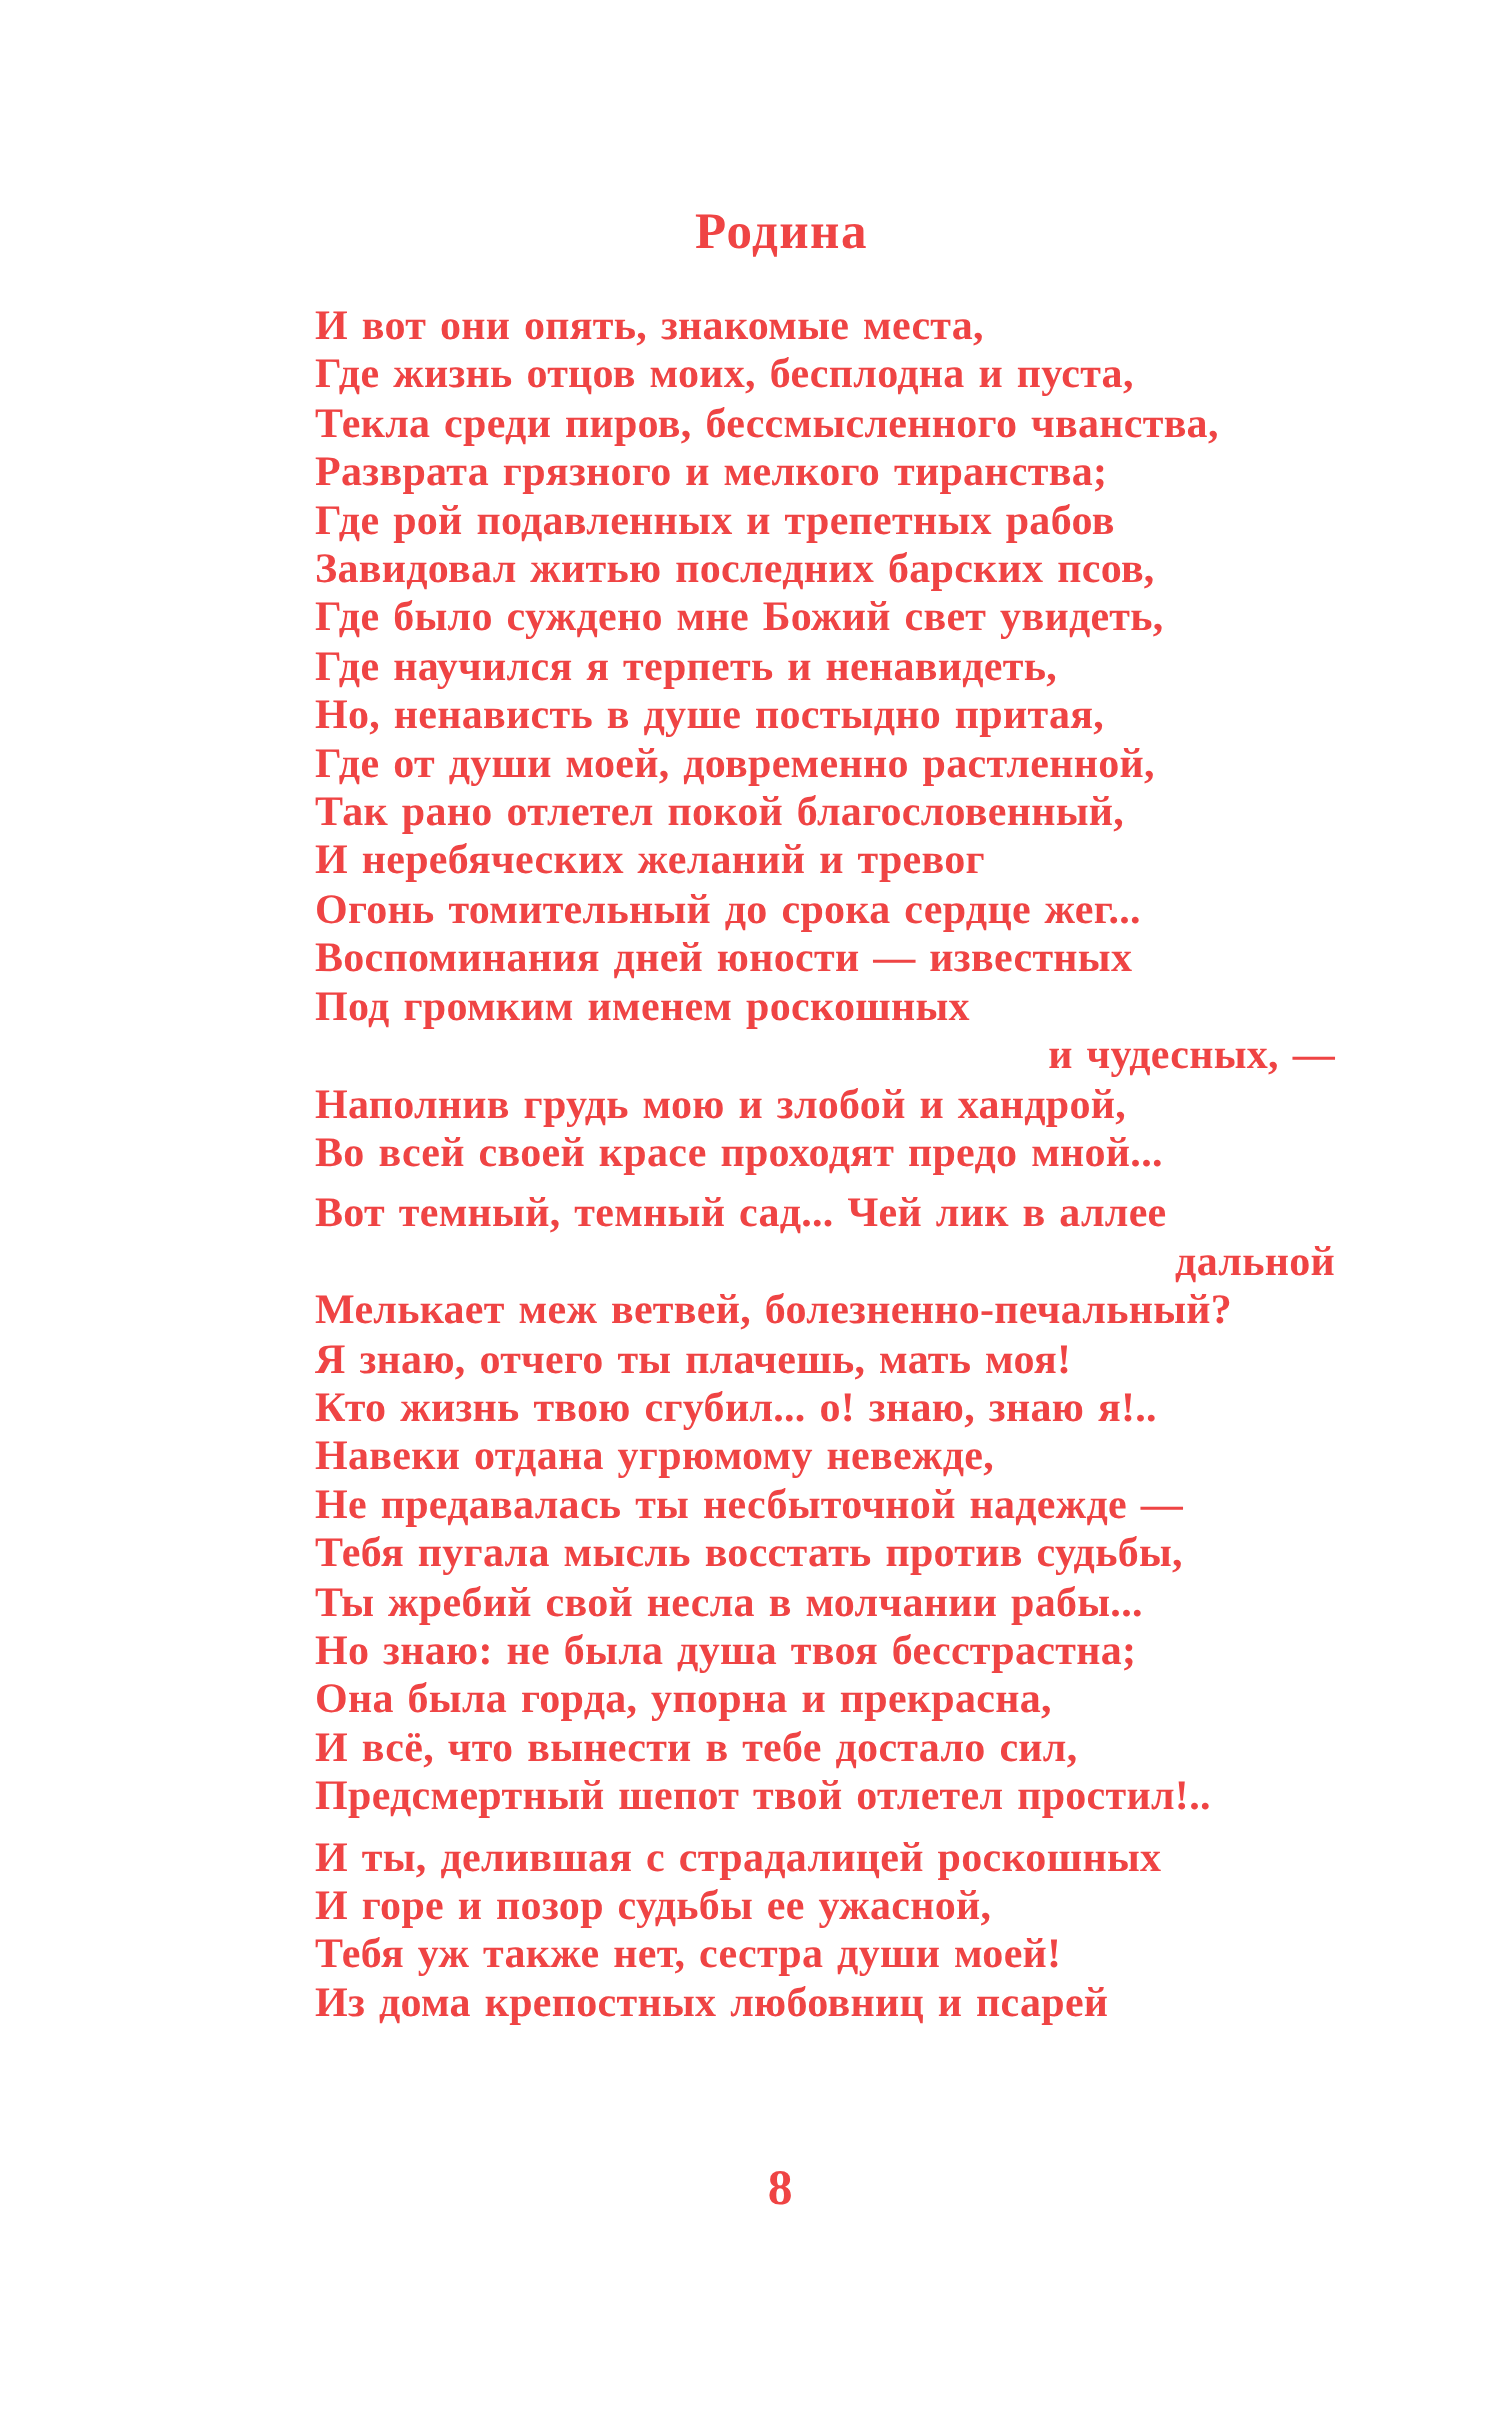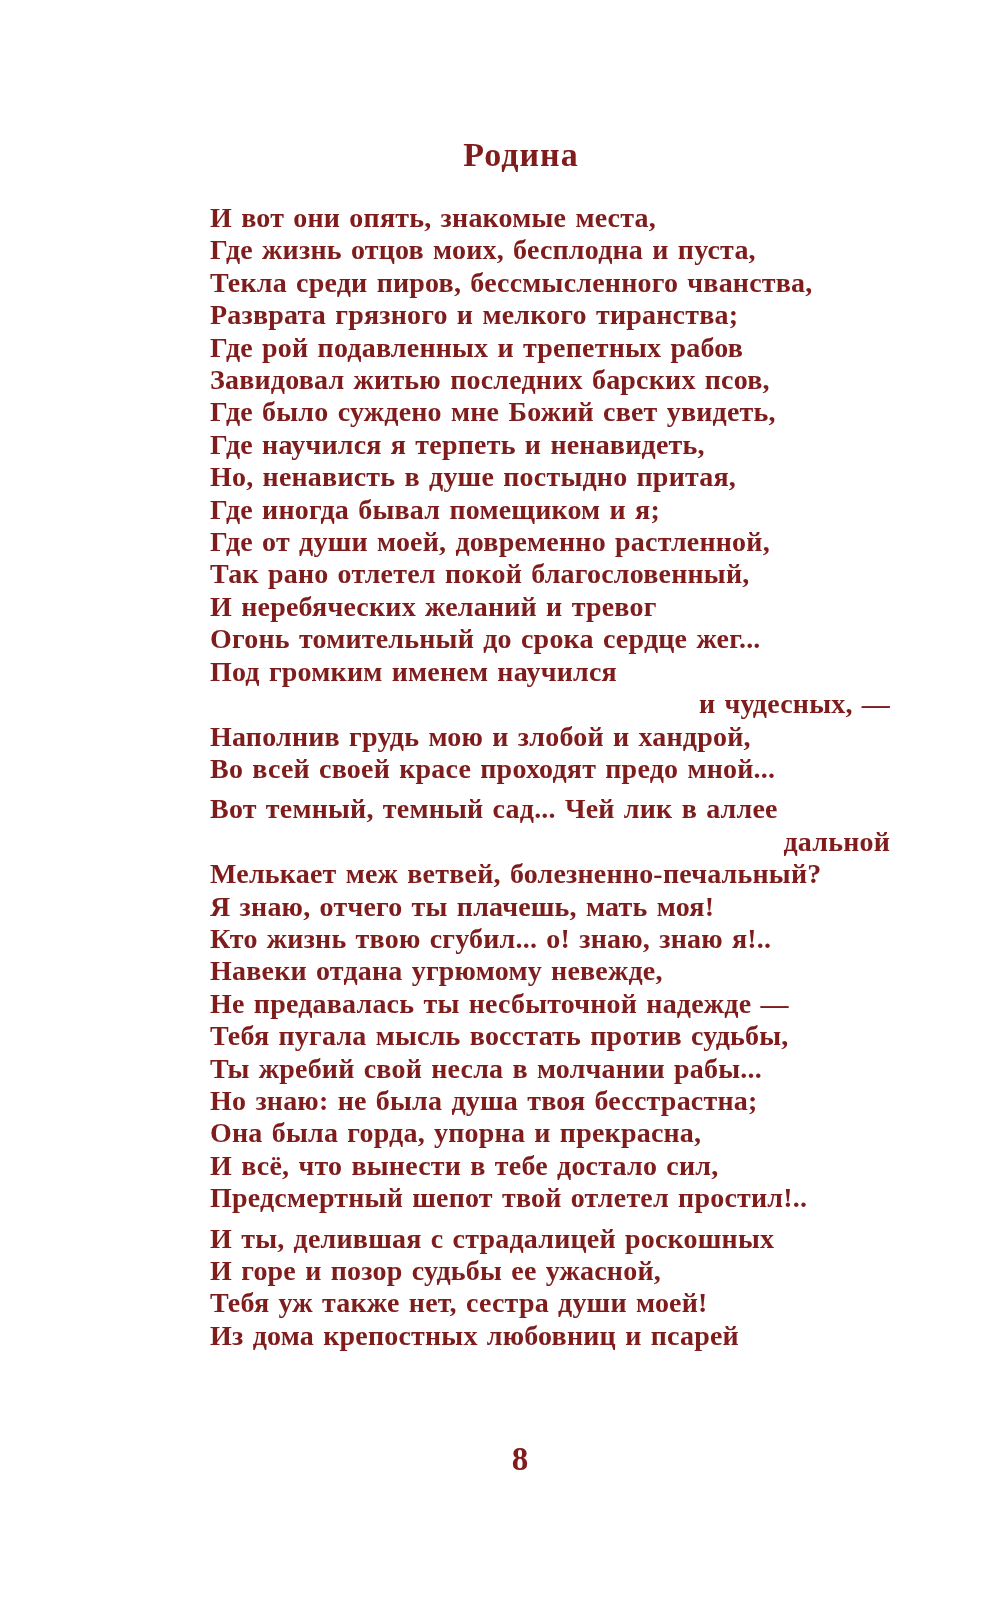--- a/index.html
+++ b/index.html
@@ -7,21 +7,21 @@
     padding: 0;
     background: #ffffff;
   }
   .page {
     position: relative;
     width: 1000px;
     height: 1616px;
     background: #ffffff;
     overflow: hidden;
     font-family: "Liberation Serif", "DejaVu Serif", serif;
-    color: #7f1d1d;
+    color: #ef4444;
   }
   .content {
     position: absolute;
     left: 210px;
     top: 136px;
     width: 680px;
   }
   .title {
     margin: 0 0 28px 0;
     font-size: 34px;
@@ -65,26 +65,26 @@
         <div class="stanza">
           <div class="line">И вот они опять, знакомые места,</div>
           <div class="line">Где жизнь отцов моих, бесплодна и пуста,</div>
           <div class="line">Текла среди пиров, бессмысленного чванства,</div>
           <div class="line">Разврата грязного и мелкого тиранства;</div>
           <div class="line">Где рой подавленных и трепетных рабов</div>
           <div class="line">Завидовал житью последних барских псов,</div>
           <div class="line">Где было суждено мне Божий свет увидеть,</div>
           <div class="line">Где научился я терпеть и ненавидеть,</div>
           <div class="line">Но, ненависть в душе постыдно притая,</div>
-          <div class="line">Где иногда бывал помещиком и я;</div>
           <div class="line">Где от души моей, довременно растленной,</div>
           <div class="line">Так рано отлетел покой благословенный,</div>
           <div class="line">И неребяческих желаний и тревог</div>
           <div class="line">Огонь томительный до срока сердце жег...</div>
-          <div class="line">Под громким именем научился</div>
+          <div class="line">Воспоминания дней юности — известных</div>
+          <div class="line">Под громким именем роскошных</div>
           <div class="line right">и чудесных, —</div>
           <div class="line">Наполнив грудь мою и злобой и хандрой,</div>
           <div class="line">Во всей своей красе проходят предо мной...</div>
         </div>
         <div class="stanza">
           <div class="line">Вот темный, темный сад... Чей лик в аллее</div>
           <div class="line right">дальной</div>
           <div class="line">Мелькает меж ветвей, болезненно-печальный?</div>
           <div class="line">Я знаю, отчего ты плачешь, мать моя!</div>
           <div class="line">Кто жизнь твою сгубил... о! знаю, знаю я!..</div>

